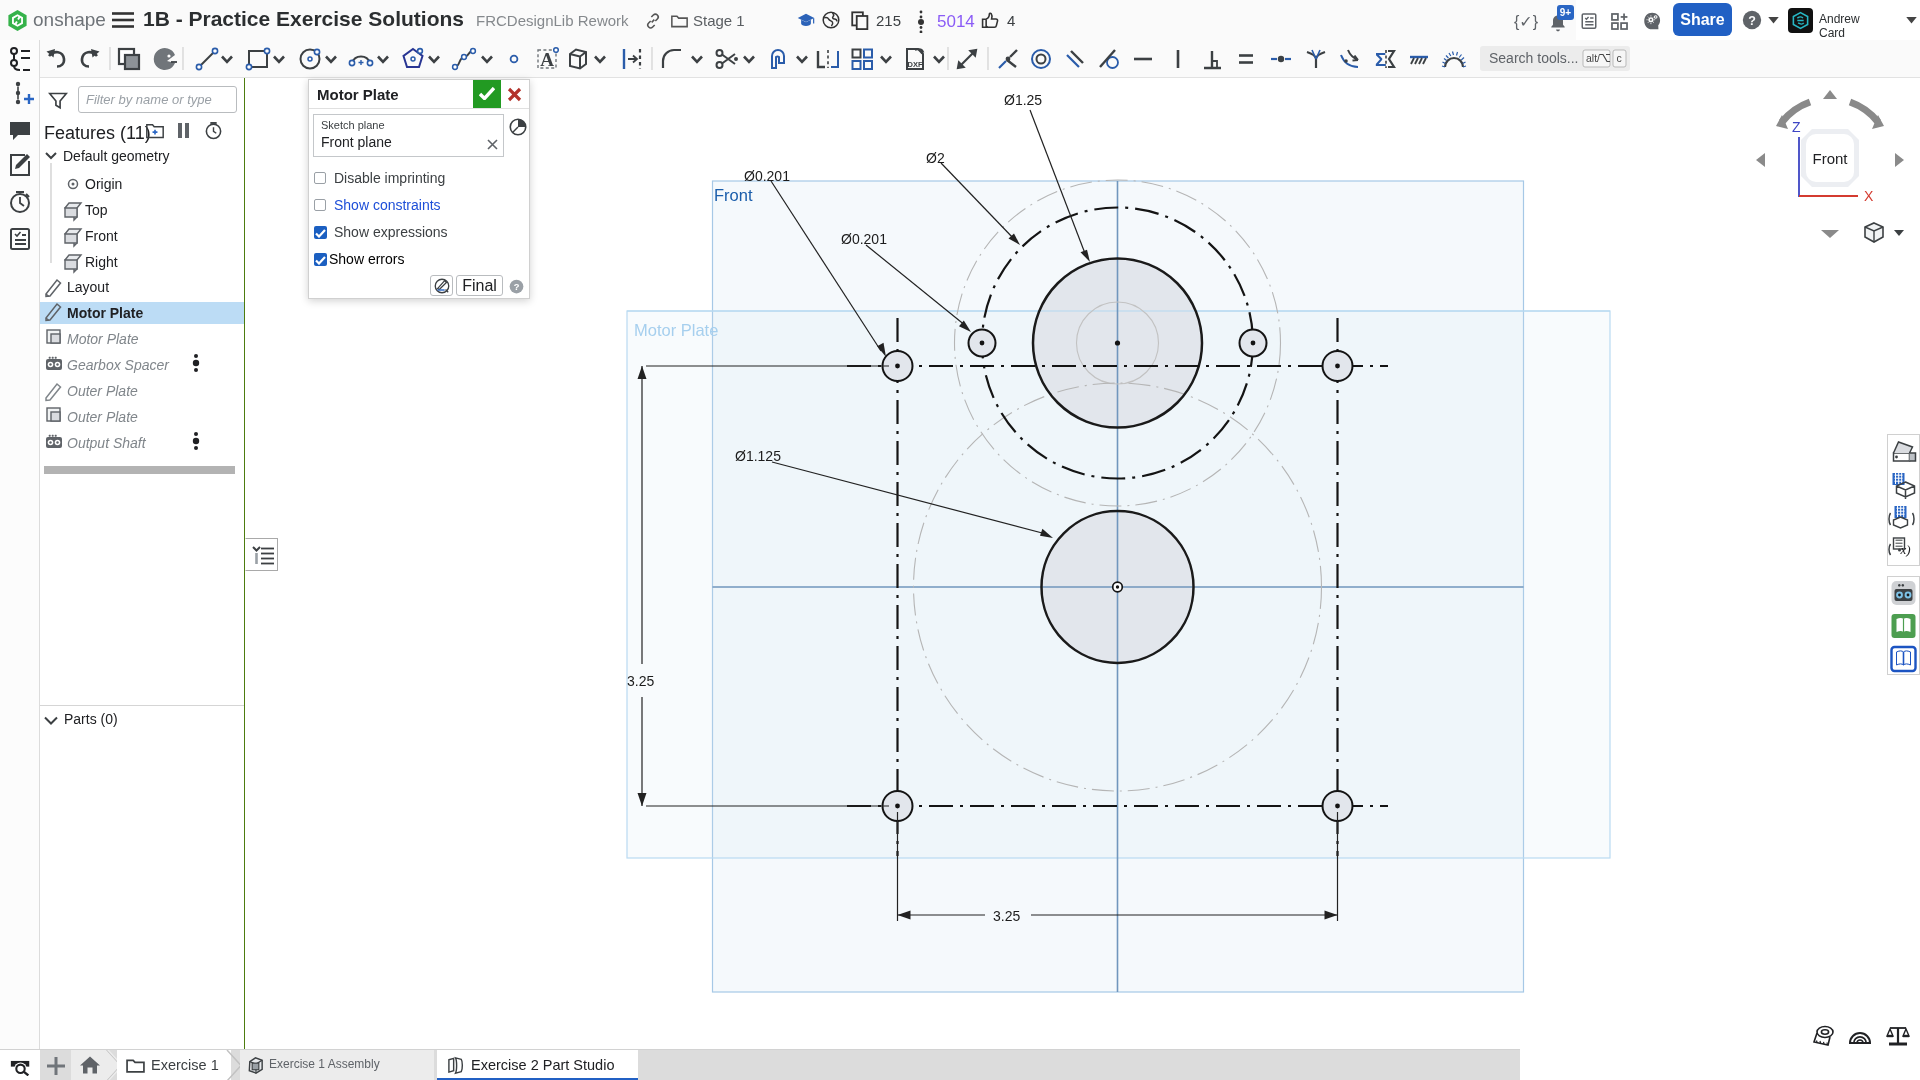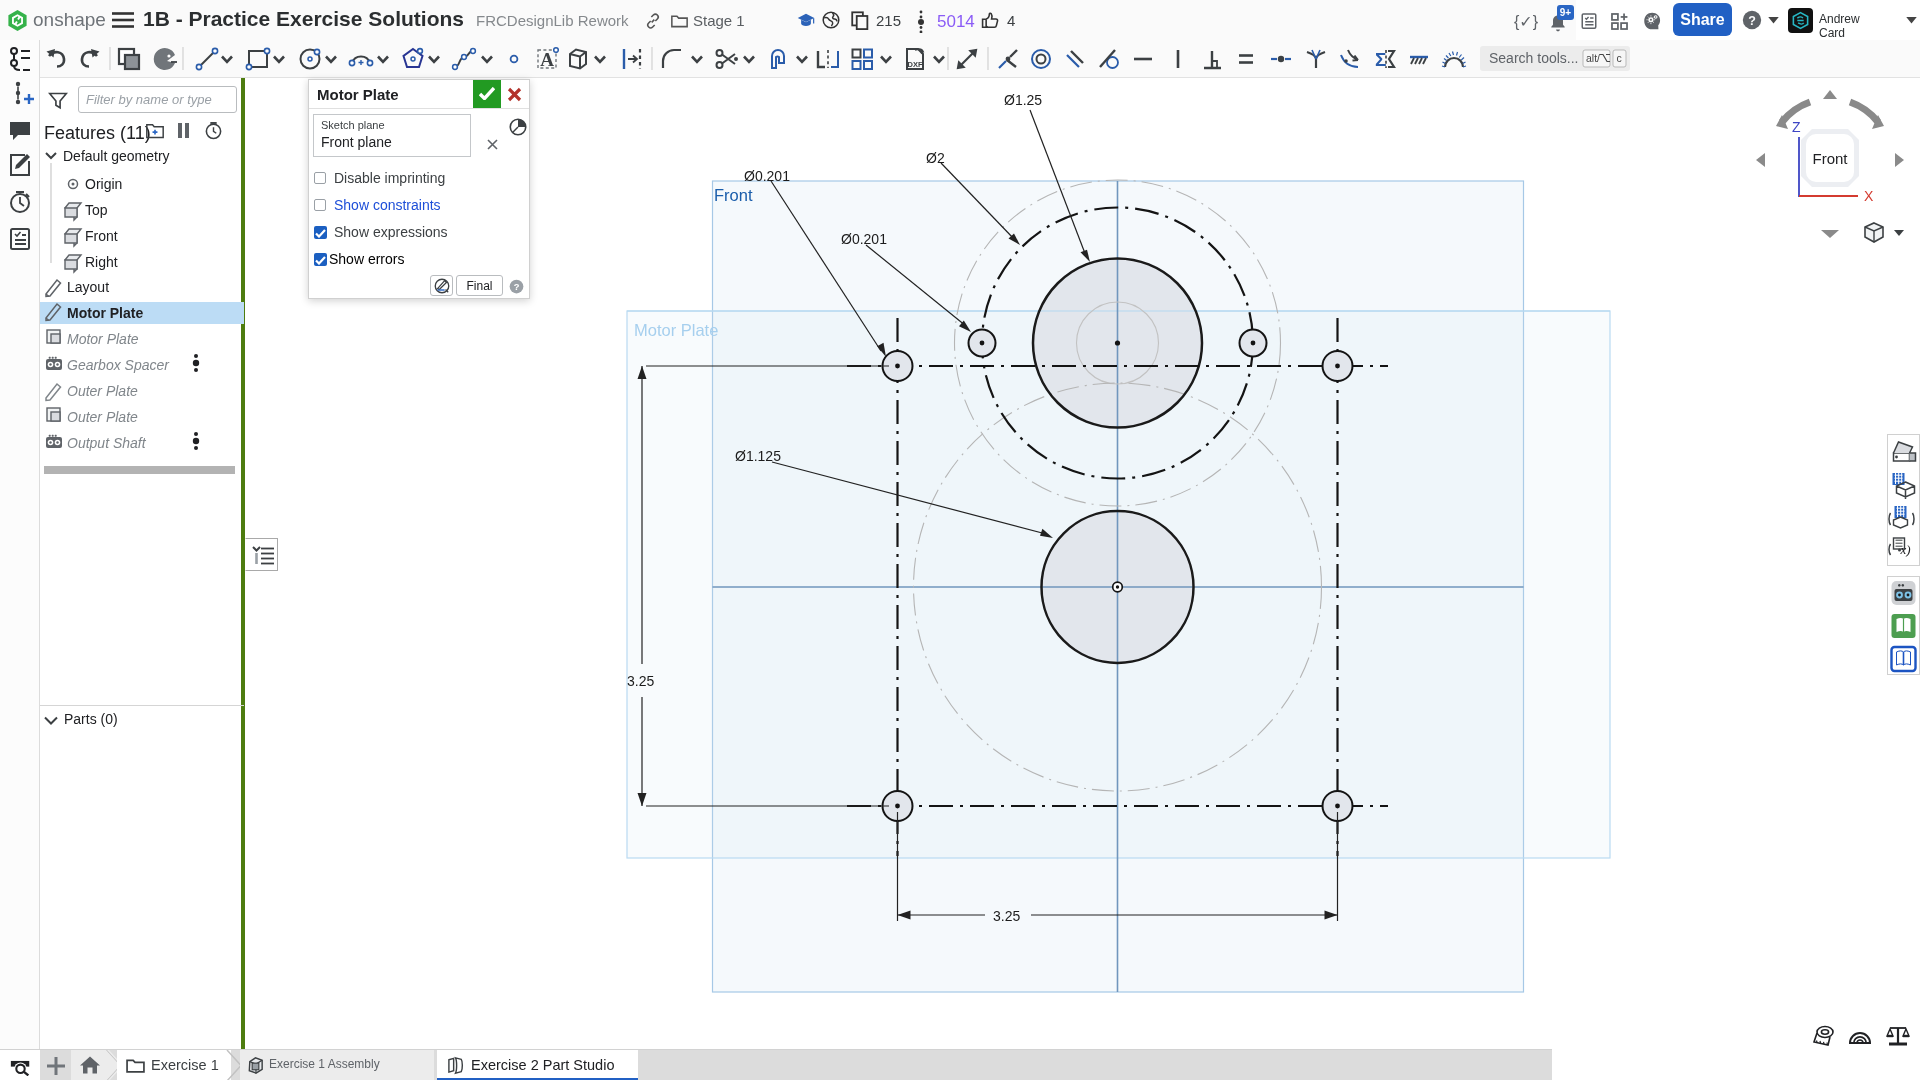--- a/index.html
+++ b/index.html
@@ -2,22 +2,22 @@
 <html><head>
 <meta charset="utf-8">
 <style>
 * { margin:0; padding:0; box-sizing:border-box; }
 html,body { width:1920px; height:1080px; overflow:hidden; background:#fff;
   font-family:"Liberation Sans", sans-serif; }
 .abs { position:absolute; }
 #topbar { position:absolute; left:0; top:0; width:1576px; height:40px; background:#fafafa; z-index:30; }
 #toolbar { position:absolute; left:0; top:40px; width:1920px; height:38px; background:#fafafa; border-bottom:1px solid #e2e2e2; z-index:30; }
 #leftstrip { position:absolute; left:0; top:40px; width:40px; height:1009px; background:#fcfcfc; border-right:1px solid #dcdcdc; z-index:31; }
-#panel { position:absolute; left:40px; top:78px; width:205px; height:971px; background:#fff; border-right:4px solid #4d7c0f; z-index:20; }
-#bottombar { position:absolute; left:0; top:1049px; width:1520px; height:31px; background:#dcdcdc; border-top:1px solid #d2d2d2; z-index:30; box-sizing:content-box; height:30px;padding-left:32px; }
+#panel { position:absolute; left:40px; top:78px; width:205px; height:971px; background:#fff; border-right:1px solid #4d7c0f; z-index:20; }
+#bottombar { position:absolute; left:0; top:1049px; width:1520px; height:31px; background:#dcdcdc; border-top:1px solid #d2d2d2; z-index:30; box-sizing:content-box; height:30px; }
 #canvas { position:absolute; left:0; top:0; width:1920px; height:1080px; z-index:1; }
 #dialog { position:absolute; left:308px; top:79px; width:222px; height:220px; background:#fff;
   border:1px solid #d0d0d0; box-shadow:0 2px 8px rgba(0,0,0,0.18); z-index:40; font-size:13px; }
 .dim { font-size:14px; fill:#1c1c1c; }
 </style>
 </head>
 <body>
 <svg id="canvas" width="1920" height="1080" viewBox="0 0 1920 1080">
 
   <rect x="712.5" y="181" width="811" height="811" fill="rgba(210,229,241,0.22)" stroke="#a6c8e6" stroke-width="1.2"></rect>
@@ -604,21 +604,21 @@
   <div class="abs" style="left:8px;top:6px;font-size:15px;font-weight:bold;color:#202124">Motor Plate</div>
   <div class="abs" style="left:164px;top:0;width:28px;height:28px;background:#229a22">
     <svg style="margin:7px 0 0 6px" width="16" height="13" viewBox="0 0 16 13">
         <path d="M1 7 l4.5 4.5 L15 1" fill="none" stroke="#fff" stroke-width="3.4"></path>
       </svg>
   </div>
   <svg class="abs" style="left:198px;top:7px" width="15" height="15" viewBox="0 0 15 15">
       <path d="M2 2 L13 13 M13 2 L2 13" stroke="#b3322b" stroke-width="3.2"></path>
     </svg>
   <div class="abs" style="left:0;top:28px;width:220px;border-top:1px solid #e0e0e0"></div>
-  <div class="abs" style="left:4px;top:34px;width:158px;height:43px;border:1px solid #c4c7ca;background:#fff">
+  <div class="abs" style="left:4px;top:34px;width:191px;height:43px;border:1px solid #c4c7ca;background:#fff">
     <div style="margin:4px 0 0 7px;font-size:11px;color:#3c4043">Sketch plane</div>
     <div style="margin:3px 0 0 7px;font-size:14px;color:#202124">Front plane</div>
   </div>
   <svg class="abs" style="left:178px;top:59px" width="11" height="11" viewBox="0 0 11 11">
       <path d="M1 1 L10 10 M10 1 L1 10" stroke="#5f6368" stroke-width="1.6"></path>
     </svg>
   <svg class="abs" style="left:200px;top:38px" width="18" height="18" viewBox="0 0 20 20">
     <circle cx="10" cy="10" r="8.6" fill="none" stroke="#3c4043" stroke-width="1.8"></circle>
     <path d="M10 10 L10 1.4 A8.6 8.6 0 0 1 18.6 10 Z" fill="#3c4043"></path>
     <path d="M10 10 l-6 6" stroke="#3c4043" stroke-width="1.6"></path>
@@ -640,21 +640,21 @@
   </div>
   <div class="abs" style="left:20px;top:171px;font-size:14px;color:#000000">Show errors</div>
   <div class="abs" style="left:121px;top:195px"></div>
   <div class="abs" style="left:121px;top:195px;width:23px;height:21px;border:1px solid #b9bcbf;border-radius:3px;background:#fff">
     <svg style="margin:2px 0 0 3px" width="16" height="16" viewBox="0 0 18 18">
       <circle cx="9" cy="9" r="7.6" fill="none" stroke="#3c4043" stroke-width="1.5"></circle>
       <path d="M4 12 L12 3 L14 5 L6 13 Z M13 13 l3 3" fill="none" stroke="#3c4043" stroke-width="1.4"></path>
       <path d="M4 13.5 h8" stroke="#2a66c4" stroke-width="1.6"></path>
     </svg>
   </div>
-  <div class="abs" style="left:147px;top:195px;width:47px;height:21px;border:1px solid #b9bcbf;border-radius:3px;background:#fff;font-size:12px;color:#202124;text-align:center;line-height:20px">Final</div>
+  <div class="abs" style="left:147px;top:195px;width:47px;height:21px;border:1px solid #b9bcbf;border-radius:3px;background:#fff;font-size:16px;color:#202124;text-align:center;line-height:20px">Final</div>
   <svg class="abs" style="left:200px;top:199px" width="15" height="15" viewBox="0 0 24 24">
     <circle cx="12" cy="12" r="11" fill="#9aa0a6"></circle>
     <text x="12" y="17.5" font-size="15" font-weight="bold" fill="#fff" text-anchor="middle">?</text>
   </svg>
 </div>
 
 <div class="abs" style="left:1740px;top:80px;z-index:5">
 <svg width="180" height="170" viewBox="0 0 180 170">
   <path d="M42 42 A62 62 0 0 1 70 22" fill="none" stroke="#8a8a8a" stroke-width="7"></path>
   <path d="M48 49 l-12 -3 l6 -11 z M37 46 l1 1" fill="#8a8a8a"></path>

